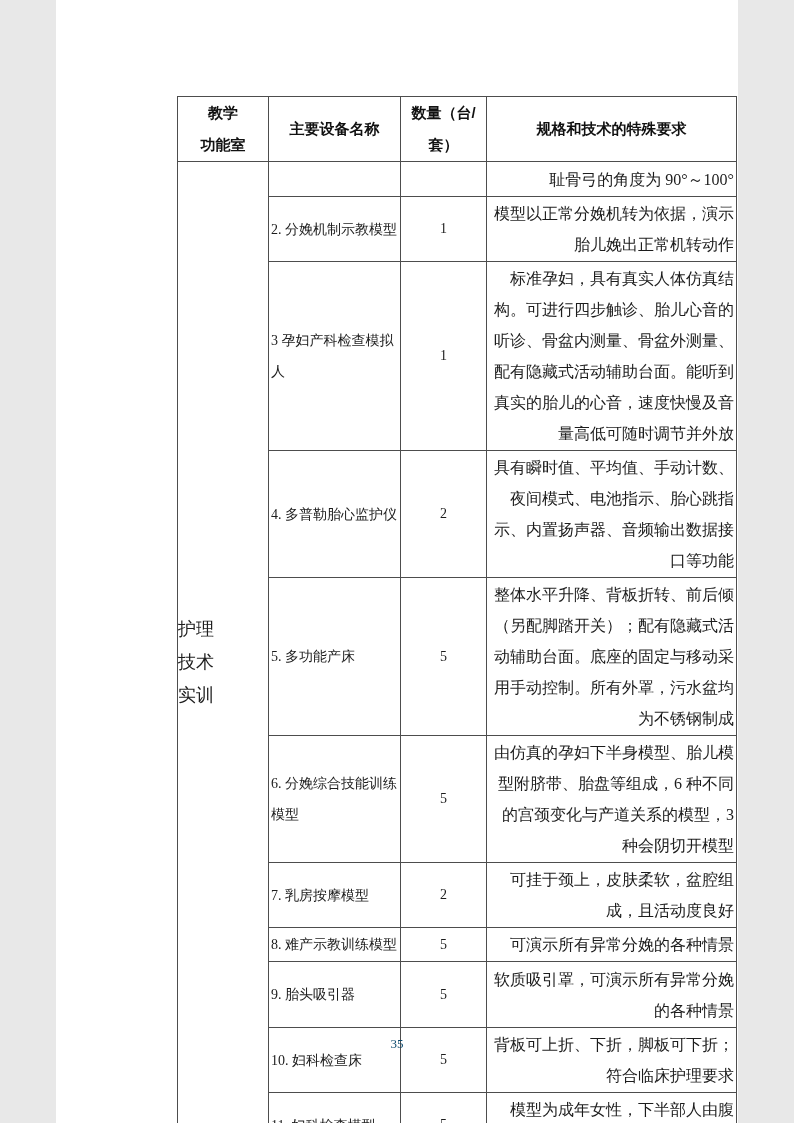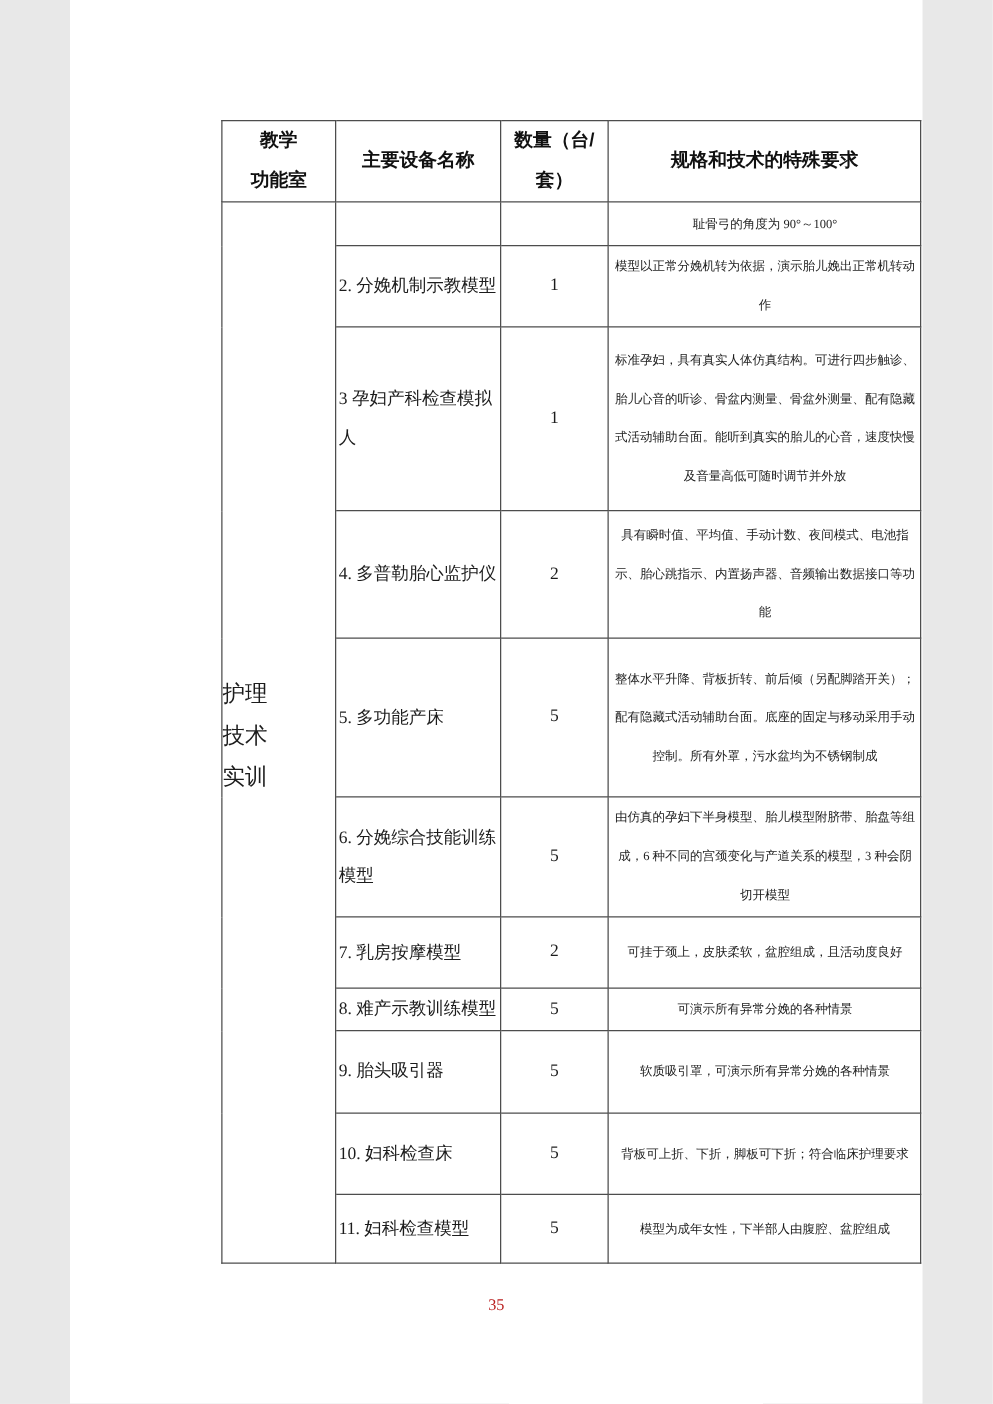--- a/index.html
+++ b/index.html
@@ -47,44 +47,44 @@
     font-size: 14px;
     line-height: 31px;
     text-align: left;
     padding: 1px 1px 1px 2px;
   }
   td.qty-cell {
     font-size: 14px;
     text-align: center;
   }
   td.spec-cell {
-    font-size: 10px;
+    font-size: 16px;
     line-height: 31px;
-    text-align: center;
+    text-align: right;
     padding: 1px 2px 1px 3px;
   }
   tr.r0  { height: 35px; }
   tr.r1  { height: 65px; }
   tr.r2  { height: 147px; }
   tr.r3  { height: 102px; }
   tr.r4  { height: 127px; }
   tr.r5  { height: 96px; }
   tr.r6  { height: 57px; }
   tr.r7  { height: 33px; }
   tr.r8  { height: 66px; }
   tr.r9  { height: 65px; }
   tr.r10 { height: 55px; }
   .page-number {
     position: absolute;
     top: 1036px;
     left: 0;
     width: 100%;
     text-align: center;
     font-size: 13px;
-    color: #b91c1c;
+    color: #0c4a6e;
   }
 </style>
 </head>
 <body>
 
 <div class="page">
 
   <table class="equip">
     <colgroup>
       <col style="width:91px">

